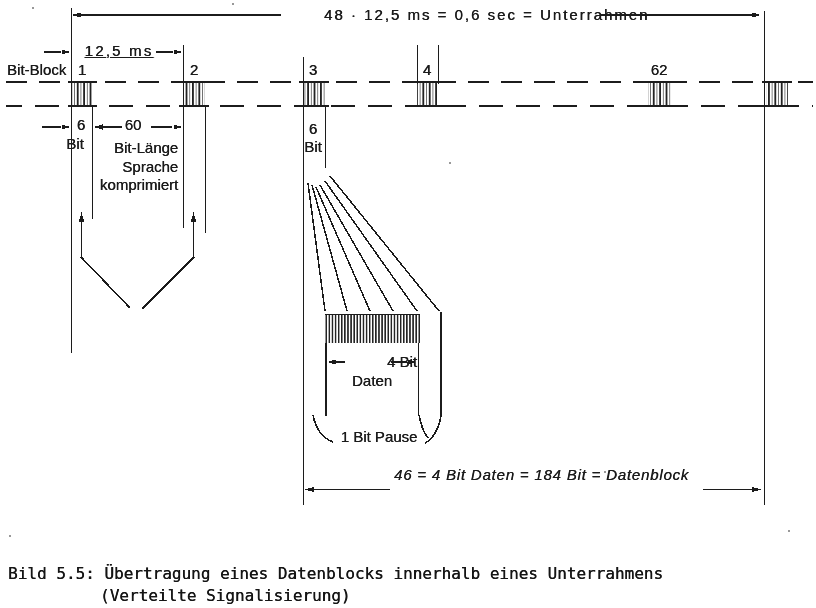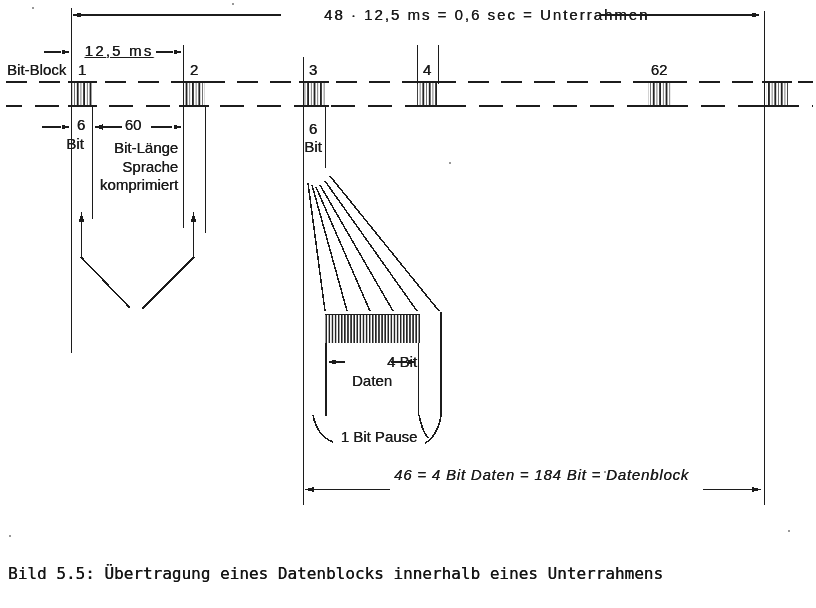--- a/index.html
+++ b/index.html
@@ -183,14 +183,15 @@
   <div class="lbl ctr stack" style="left:133px;top:314px;">
   </div>
 
   <div class="lbl ctr" style="left:367px;top:354px;margin-left:35px;">4 Bit</div>
   <div class="lbl ctr" style="left:372px;top:373px;">Daten</div>
   <div class="lbl ctr" style="left:379px;top:429px;">1 Bit Pause</div>
 
   <div class="lbl ls-bottom" style="left:394px;top:467px;font-style:italic;">46 = 4 Bit Daten = 184 Bit = Datenblock</div>
 
   <div class="cap" style="left:8px;top:564px;">Bild 5.5: Übertragung eines Datenblocks innerhalb eines Unterrahmens</div>
+  <div class="cap" style="left:100px;top:586px;">(Verteilte Signalisierung)</div>
 
 </div>
 
 </body></html>

